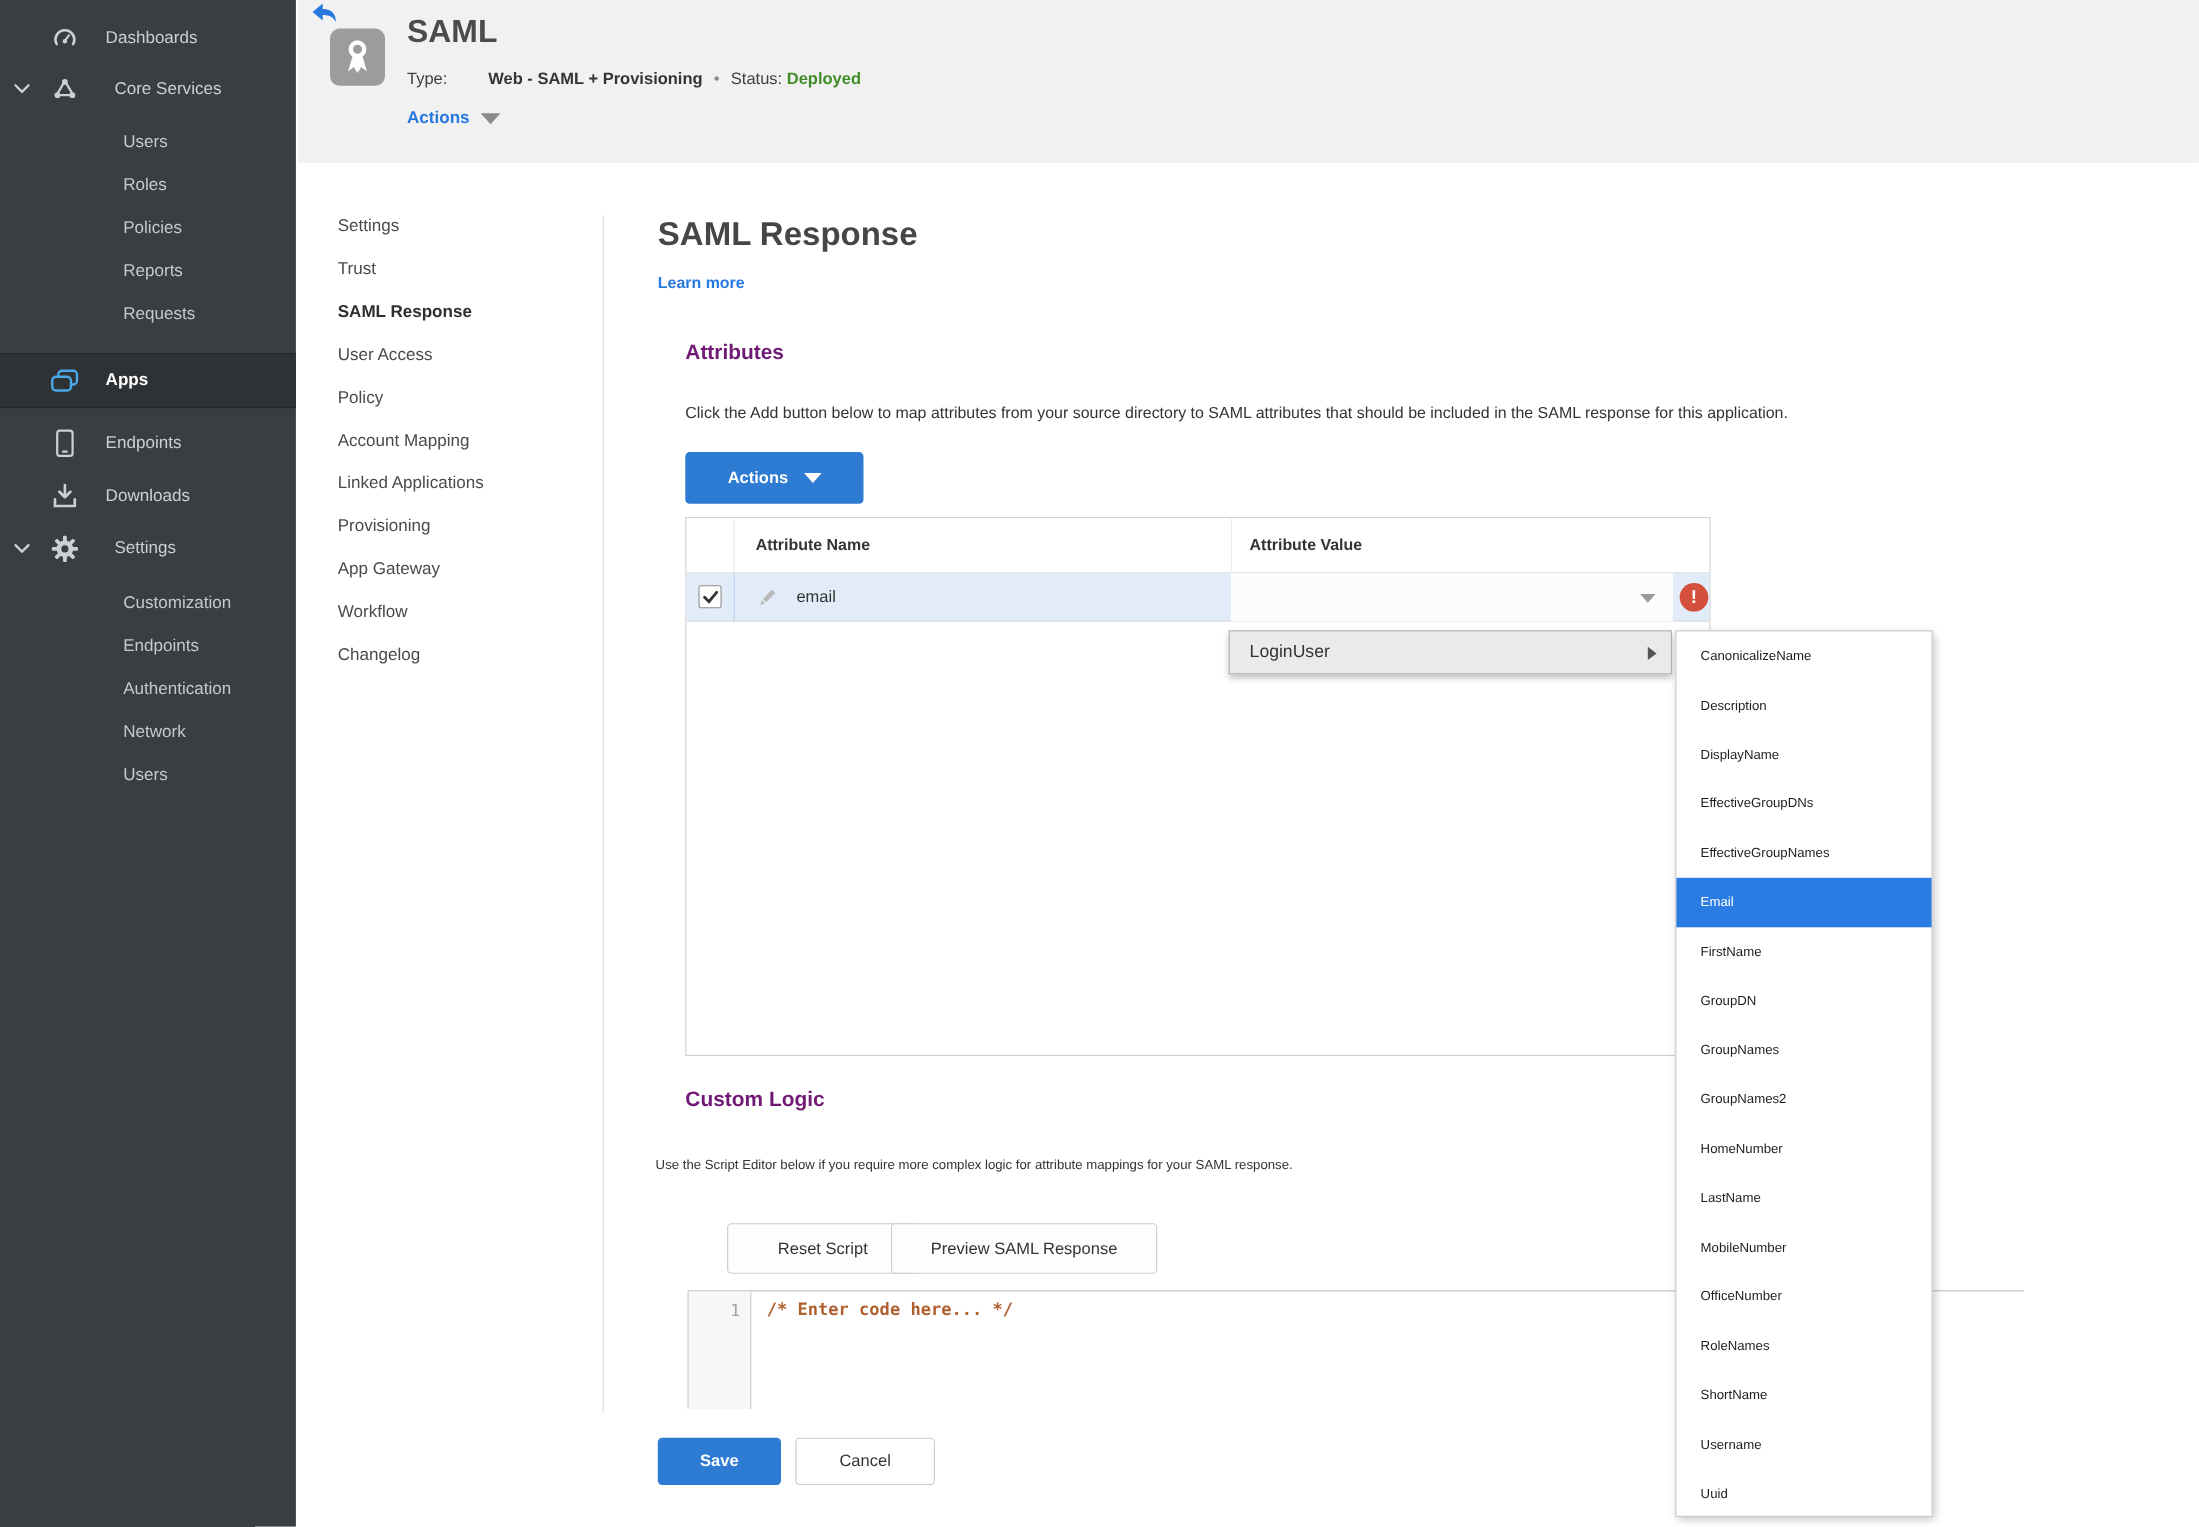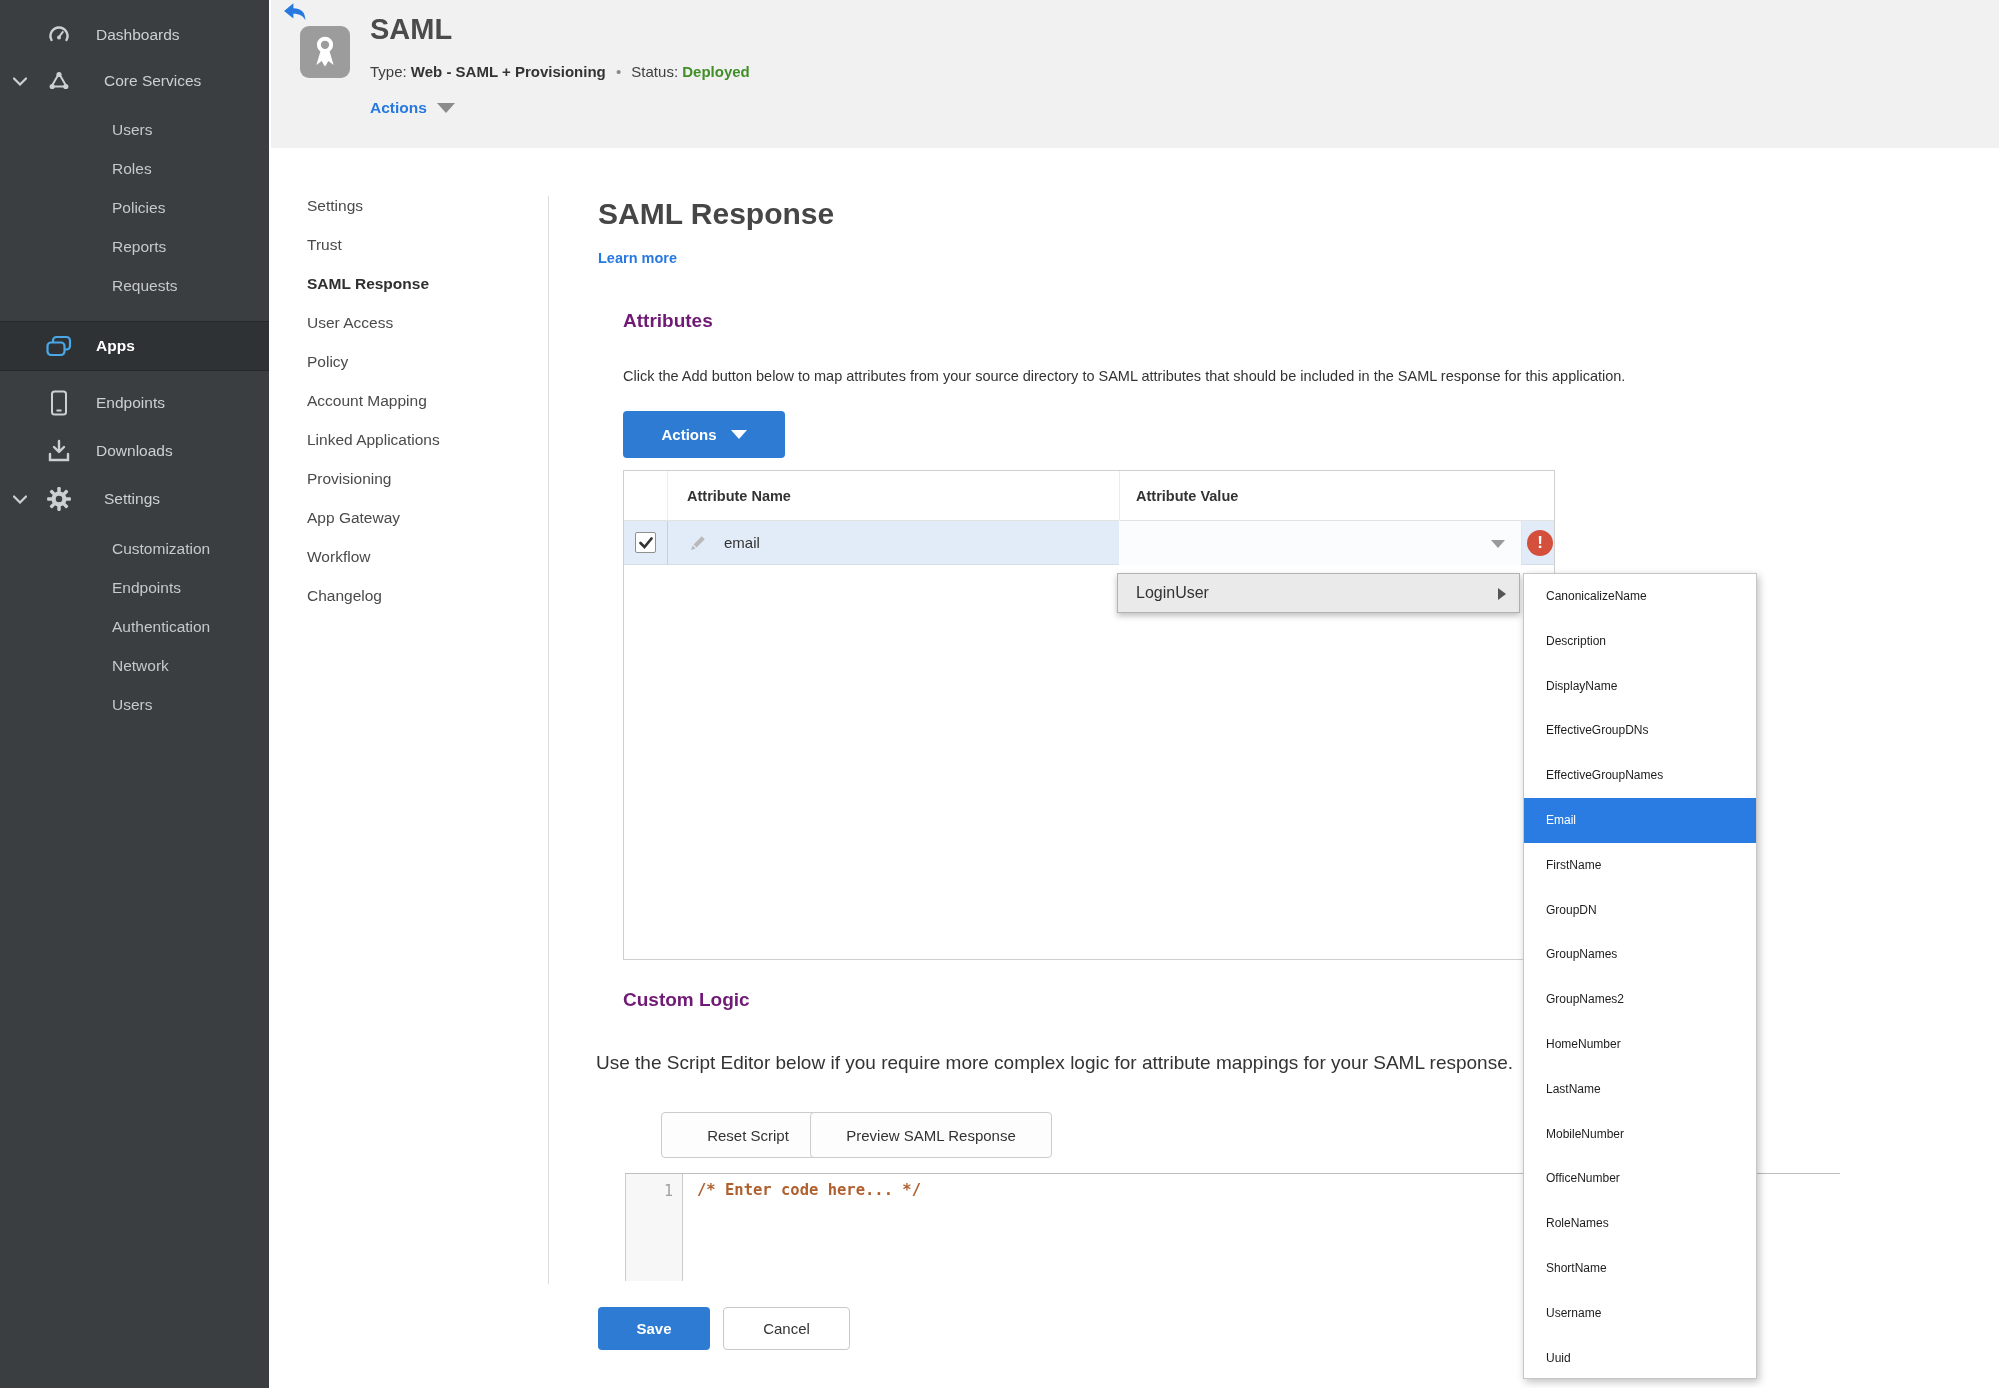--- a/index.html
+++ b/index.html
@@ -19,21 +19,21 @@
   .srow.apps { height:50px; margin-top:16px; background:#2e3235; border-top:1px solid #26292b; border-bottom:1px solid #26292b; color:#ffffff; font-weight:bold; }
   .srow.h48 { height:48px; }
   .srow.m8 { margin-top:8px; }
 
   
   .header { position:absolute; left:271px; top:0; width:1728px; height:148px; background:#f1f1f1; }
   .back-btn { position:absolute; left:12px; top:2px; width:24px; height:20px; cursor:pointer; }
   .app-icon { position:absolute; left:29px; top:26px; width:50px; height:52px; background:#9c9c9c; border-radius:9px; display:flex; align-items:center; justify-content:center; }
   .app-title { position:absolute; left:99px; top:13px; font-size:29px; font-weight:bold; color:#4b4b4b; }
   .app-meta { position:absolute; left:99px; top:63px; font-size:15px; color:#3f3f3f; white-space:nowrap; }
-  .app-meta b { color:#333; }
+  .app-meta b { color:#333;margin-left:33px; }
   .status-green { color:#418e28; font-weight:bold; }
   .meta-sep { color:#8a8a8a; padding:0 6px; }
   .hdr-actions { position:absolute; left:99px; top:99px; font-size:15.5px; font-weight:bold; color:#2779e0; cursor:pointer; display:flex; align-items:center; }
   .tri-gray { width:0; height:0; border-left:9px solid transparent; border-right:9px solid transparent; border-top:10px solid #8b8b8b; margin-left:10px; }
 
   
   .subnav { position:absolute; left:307px; top:186px; z-index:2; }
   .subnav-item { height:39px; line-height:39px; font-size:15.5px; color:#4a4a4a; cursor:pointer; white-space:nowrap; }
   .subnav-item.active { font-weight:bold; color:#2f2f2f; }
   .vdivider { position:absolute; left:548px; top:196px; width:1px; height:1088px; background:#dcdcdc; }
@@ -58,21 +58,21 @@
   .row-chk { position:absolute; left:11px; top:11px; width:21px; height:21px; background:#fff; border:1px solid #8f8f8f; border-radius:2px; display:flex; align-items:center; justify-content:center; cursor:pointer; }
   .row-chk-div { position:absolute; left:43px; top:0; width:1px; height:44px; background:#bcd2ee; }
   .row-pencil { position:absolute; left:64px; top:12px; }
   .row-name { position:absolute; left:100px; top:0; line-height:44px; font-size:15px; color:#333; }
   .row-select { position:absolute; left:495px; top:0; width:403px; height:44px; background:#fafcfe; border-right:1px solid #dde5ef; cursor:pointer; }
   .sel-caret { position:absolute; right:16px; top:19px; width:0; height:0; border-left:7px solid transparent; border-right:7px solid transparent; border-top:8px solid #9a9a9a; }
   .row-error { position:absolute; left:903px; top:9px; width:26px; height:26px; border-radius:50%; background:#d5503c; color:#fff; font-weight:bold; font-size:17px; text-align:center; line-height:26px; }
 
   
   .cl-heading { left:623px; top:989px; }
-  .cl-desc { position:absolute; left:596px; top:1052px; font-size:19px; color:#333; white-space:nowrap; }
+  .cl-desc { position:absolute; left:596px; top:1052px; font-size:12px; color:#333; white-space:nowrap; }
   .ghost-btn { position:absolute; top:1112px; height:46px; background:#fdfdfd; border:1px solid #ccc; border-radius:4px; font-size:15px; color:#333; font-family:"Liberation Sans", sans-serif; cursor:pointer; }
   .reset-btn { left:623px; width:174px;margin-left:38px; }
   .preview-btn { left:810px; width:242px; }
 
   
   .editor { position:absolute; left:625px; top:1173px; width:1215px; height:107px; border-top:1px solid #bdbdbd; background:#fff; }
   .gutter { position:absolute; left:0; top:0; width:58px; height:107px; background:#f7f7f7; border-left:1px solid #ccc; border-right:1px solid #ccc; }
   .lineno { position:absolute; right:9px; top:8px; font-family:"DejaVu Sans Mono", monospace; font-size:15px; color:#a0a0a0; }
   .code { position:absolute; left:72px; top:7px; font-family:"DejaVu Sans Mono", monospace; font-size:15.5px; font-weight:bold; color:#b0602f; white-space:pre; }
 

